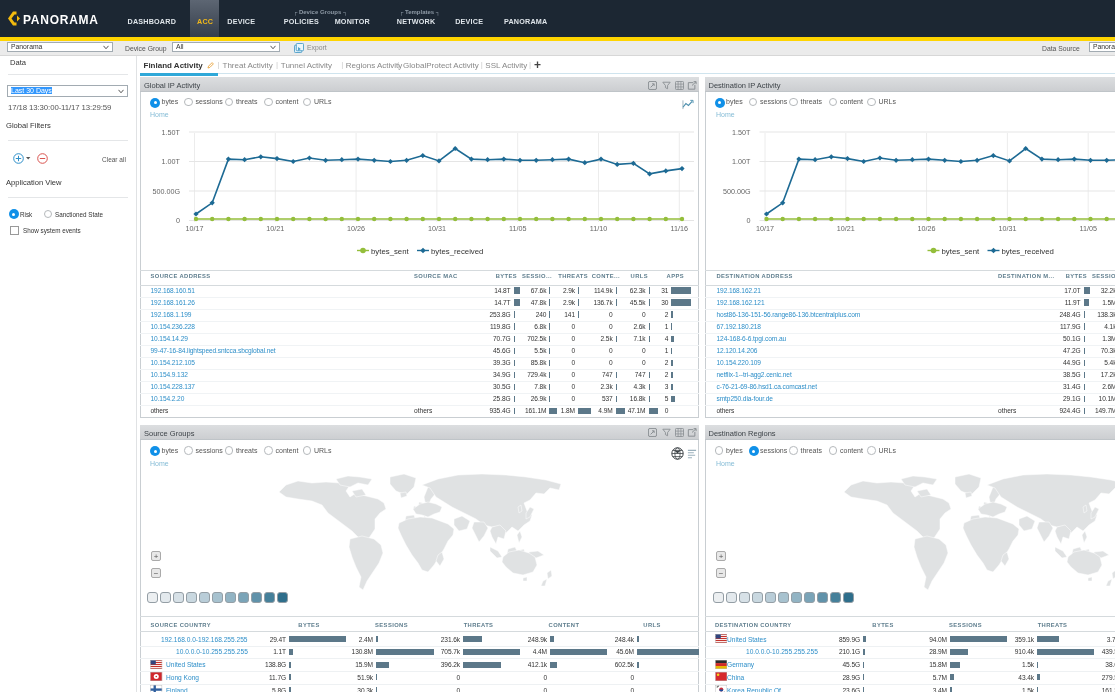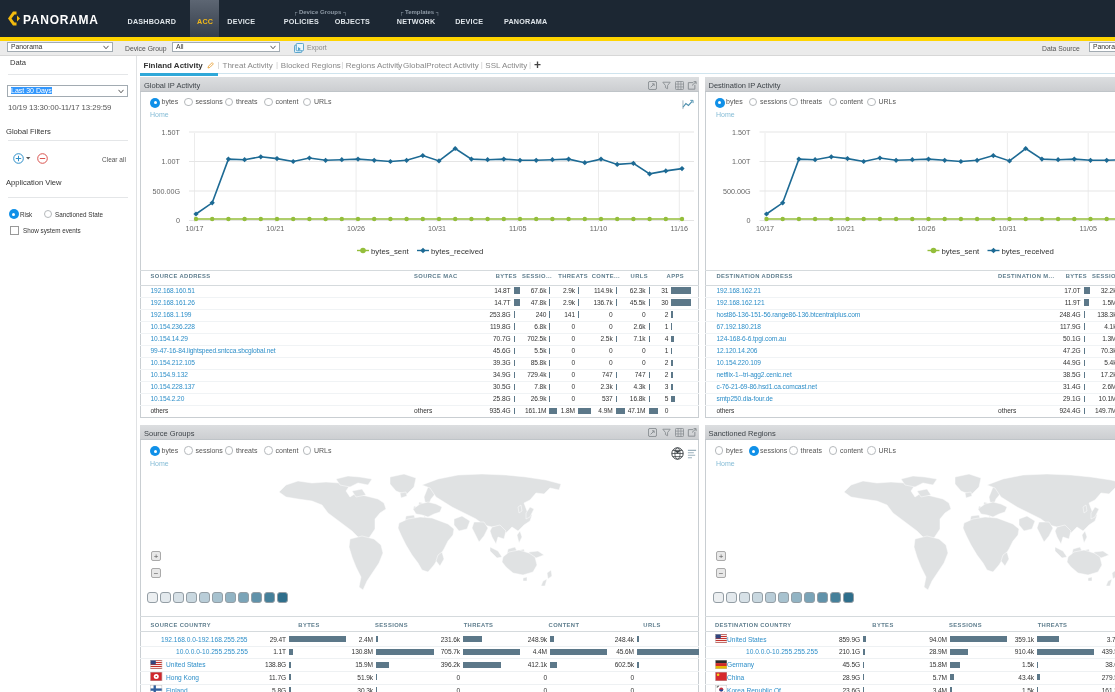--- a/index.html
+++ b/index.html
@@ -4,21 +4,21 @@
 <svg class="abs" style="left:8px;top:11px" width="12" height="15" viewBox="0 0 24 30">
     <path d="M10 1 L17 1 L17 7 L13 7 L7 15 L13 23 L17 23 L17 29 L10 29 L0 15 Z" fill="#f2ba0e"></path>
     <path d="M18 9 L24 15 L18 21 Z" fill="#f2ba0e"></path>
   </svg>
 <span class="abs" style="left:23px;top:13px;font-size:12px;font-weight:bold;letter-spacing:0.75px;color:#fff">PANORAMA</span>
 <div class="abs" style="left:189.7px;top:0;width:29px;height:37px;background:linear-gradient(#5d6673,#353e4b)"></div>
 <span class="abs" style="left:127.5px;top:16.5px;font-size:7.2px;font-weight:bold;letter-spacing:0.2px;color:#dfe5ea">DASHBOARD</span>
 <span class="abs" style="left:197px;top:16.5px;font-size:7.2px;font-weight:bold;letter-spacing:0.2px;color:#f2b818">ACC</span>
 <span class="abs" style="left:227.3px;top:16.5px;font-size:7.2px;font-weight:bold;letter-spacing:0.2px;color:#dfe5ea">DEVICE</span>
 <span class="abs" style="left:283.8px;top:16.5px;font-size:7.2px;font-weight:bold;letter-spacing:0.2px;color:#dfe5ea">POLICIES</span>
-<span class="abs" style="left:334.7px;top:16.5px;font-size:7.2px;font-weight:bold;letter-spacing:0.2px;color:#dfe5ea">OBJECTS</span>
+<span class="abs" style="left:334.7px;top:16.5px;font-size:7.2px;font-weight:bold;letter-spacing:0.2px;color:#dfe5ea">MONITOR</span>
 <span class="abs" style="left:396.8px;top:16.5px;font-size:7.2px;font-weight:bold;letter-spacing:0.2px;color:#dfe5ea">NETWORK</span>
 <span class="abs" style="left:455.2px;top:16.5px;font-size:7.2px;font-weight:bold;letter-spacing:0.2px;color:#dfe5ea">DEVICE</span>
 <span class="abs" style="left:504px;top:16.5px;font-size:7.2px;font-weight:bold;letter-spacing:0.2px;color:#dfe5ea">PANORAMA</span>
 <span class="abs" style="left:293px;top:9px;font-size:6px;font-weight:bold;color:#8d99a5">┌ Device Groups ┐</span>
 <span class="abs" style="left:399px;top:9px;font-size:6px;font-weight:bold;color:#8d99a5">┌ Templates ┐</span>
 <div class="abs" style="left:0;top:37px;width:1115px;height:4px;background:#ffd400"></div>
 <div class="abs" style="left:0;top:41px;width:1115px;height:15px;background:#ebebeb;border-bottom:1px solid #d7d7d7"></div>
 <div class="abs" style="left:7px;top:41.5px;width:106px;height:10px;background:#fff;border:1px solid #a2abb2;font-size:6.8px;color:#333;line-height:8px;padding-left:3px">Panorama<svg style="position:absolute;right:3px;top:2.5px" width="6" height="5" viewBox="0 0 7 6">
       <path d="M0.5 1 L3.5 4.5 L6.5 1" fill="none" stroke="#555" stroke-width="1.2"></path>
     </svg></div>
@@ -33,22 +33,22 @@
   </svg>
 <span class="abs" style="left:307px;top:44px;font-size:6.8px;color:#8a8a8a">Export</span>
 <span class="abs" style="left:1042px;top:44.5px;font-size:6.8px;color:#555">Data Source</span>
 <div class="abs" style="left:1089px;top:41.5px;width:60px;height:10px;background:#fff;border:1px solid #a2abb2;font-size:6.8px;color:#333;line-height:8px;padding-left:3px">Panorama</div>
 <div class="abs" style="left:135.5px;top:56px;width:1px;height:636px;background:#e0e2e4"></div>
 <span class="abs" style="left:10px;top:58px;font-size:7.6px;color:#333">Data</span>
 <div class="abs" style="left:8px;top:74px;width:120px;height:1px;background:#e4e6e8"></div>
 <div class="abs" style="left:7px;top:85px;width:121px;height:11.5px;background:#fff;border:1px solid #a2abb2;font-size:7px;color:#333;line-height:9.5px;padding-left:3px"><span style="background:#3297fd;color:#fff">Last 30 Days</span><svg style="position:absolute;right:3px;top:3.25px" width="6" height="5" viewBox="0 0 7 6">
       <path d="M0.5 1 L3.5 4.5 L6.5 1" fill="none" stroke="#555" stroke-width="1.2"></path>
     </svg></div>
-<span class="abs" style="left:8px;top:102.5px;font-size:7.8px;letter-spacing:-0.1px;color:#555;white-space:nowrap">10/19 13:30:00-11/17 13:29:59</span>
-<span class="abs" style="left:6px;top:127px;font-size:7.6px;color:#333">Global Filters</span>
+<span class="abs" style="left:8px;top:102.5px;font-size:7.8px;letter-spacing:-0.1px;color:#555;white-space:nowrap">17/18 13:30:00-11/17 13:29:59</span>
+<span class="abs" style="left:6px;top:121px;font-size:7.6px;color:#333">Global Filters</span>
 <div class="abs" style="left:8px;top:140px;width:120px;height:1px;background:#e4e6e8"></div>
 <svg class="abs" style="left:13px;top:153px" width="18" height="11" viewBox="0 0 18 11">
     <circle cx="5.5" cy="5.5" r="4.8" fill="none" stroke="#2e8fc9" stroke-width="1"></circle>
     <path d="M5.5 2.8 v5.4 M2.8 5.5 h5.4" stroke="#2e8fc9" stroke-width="1"></path>
     <path d="M13 4 l2.2 2.6 2.2 -2.6 Z" fill="#555"></path>
   </svg>
 <svg class="abs" style="left:37px;top:153px" width="11" height="11" viewBox="0 0 11 11">
     <circle cx="5.5" cy="5.5" r="4.8" fill="none" stroke="#d9534f" stroke-width="1"></circle>
     <path d="M2.8 5.5 h5.4" stroke="#d9534f" stroke-width="1"></path>
   </svg>
@@ -68,21 +68,21 @@
   </svg>
 <div class="abs" style="left:140px;top:73px;width:975px;height:1px;background:#cfe4ee"></div>
 <div class="abs" style="left:140px;top:73.3px;width:77.5px;height:2.7px;background:#2fa8d8"></div>
 <span class="abs" style="left:217.5px;top:60px;font-size:8px;color:#ccc">|</span>
 <span class="abs" style="left:276px;top:60px;font-size:8px;color:#ccc">|</span>
 <span class="abs" style="left:341.3px;top:60px;font-size:8px;color:#ccc">|</span>
 <span class="abs" style="left:397.2px;top:60px;font-size:8px;color:#ccc">|</span>
 <span class="abs" style="left:480.8px;top:60px;font-size:8px;color:#ccc">|</span>
 <span class="abs" style="left:529px;top:60px;font-size:8px;color:#ccc">|</span>
 <span class="abs" style="left:222.5px;top:60.5px;font-size:8px;color:#888">Threat Activity</span>
-<span class="abs" style="left:280.8px;top:60.5px;font-size:8px;color:#888">Blocked Regions</span>
+<span class="abs" style="left:280.8px;top:60.5px;font-size:8px;color:#888">Tunnel Activity</span>
 <span class="abs" style="left:345.8px;top:60.5px;font-size:8px;color:#888">Regions Activity</span>
 <span class="abs" style="left:403.1px;top:60.5px;font-size:8px;color:#888">GlobalProtect Activity</span>
 <span class="abs" style="left:485.3px;top:60.5px;font-size:8px;color:#888">SSL Activity</span>
 <span class="abs" style="left:534px;top:58px;font-size:12px;font-weight:bold;color:#444">+</span>
 <div class="abs" style="left:140px;top:77.3px;width:559px;height:340.5px;border:1px solid #c9ced2;background:#fff"></div>
 <div class="abs" style="left:140px;top:77.3px;width:559px;height:15px;background:linear-gradient(#dcdee0,#ccced1);border-bottom:1px solid #bfc4c8"></div>
 <span class="abs" style="left:144px;top:81.3px;font-size:7.5px;color:#3e4449">Global IP Activity</span>
 <svg style="position:absolute;left:648px;top:80.5px" width="9" height="9" viewBox="0 0 11 11">
     <rect x="0.5" y="0.5" width="10" height="10" rx="2" fill="none" stroke="#8a8f93" stroke-width="1.2"></rect>
     <path d="M3.2 7.8 L7.5 3.5 M7.5 3.5 h-2.6 M7.5 3.5 v2.6" stroke="#8a8f93" stroke-width="1.2" fill="none"></path>
@@ -695,21 +695,21 @@
 <span class="abs" style="left:166px;top:686.5px;font-size:6.6px;color:#2e8fc9;white-space:nowrap">Finland</span>
 <span class="abs" style="left:231.0px;top:686.5px;width:55px;text-align:right;font-size:6.6px;letter-spacing:-0.1px;color:#333">5.8G</span>
 <span class="abs" style="left:289.0px;top:687.1px;width:1.5px;height:6px;background:#5c7889"></span>
 <span class="abs" style="left:318.0px;top:686.5px;width:55px;text-align:right;font-size:6.6px;letter-spacing:-0.1px;color:#333">30.3k</span>
 <span class="abs" style="left:376.0px;top:687.1px;width:1px;height:6px;background:#5c7889"></span>
 <span class="abs" style="left:405.0px;top:686.5px;width:55px;text-align:right;font-size:6.6px;letter-spacing:-0.1px;color:#333">0</span>
 <span class="abs" style="left:492.0px;top:686.5px;width:55px;text-align:right;font-size:6.6px;letter-spacing:-0.1px;color:#333">0</span>
 <span class="abs" style="left:579.0px;top:686.5px;width:55px;text-align:right;font-size:6.6px;letter-spacing:-0.1px;color:#333">0</span>
 <div class="abs" style="left:704.5px;top:425px;width:560px;height:340px;border:1px solid #c9ced2;background:#fff"></div>
 <div class="abs" style="left:704.5px;top:425px;width:560px;height:15px;background:linear-gradient(#dcdee0,#ccced1);border-bottom:1px solid #bfc4c8"></div>
-<span class="abs" style="left:708.5px;top:429px;font-size:7.5px;color:#3e4449">Sanctioned Regions</span>
+<span class="abs" style="left:708.5px;top:429px;font-size:7.5px;color:#3e4449">Destination Regions</span>
 <span style="position:absolute;left:714.5px;top:446px;width:8.5px;height:8.5px;border-radius:50%;border:1px solid #b5b9bc;background:#fff"></span>
 <span style="position:absolute;left:726.0px;top:446.5px;font-size:7px;color:#555">bytes</span>
 <span style="position:absolute;left:748.5px;top:446px;width:10px;height:10px;border-radius:50%;background:#1090e8"></span>
 <span style="position:absolute;left:752.0px;top:449.5px;width:3px;height:3px;border-radius:50%;background:#fff"></span>
 <span style="position:absolute;left:760.0px;top:446.5px;font-size:7px;color:#555">sessions</span>
 <span style="position:absolute;left:789.0px;top:446px;width:8.5px;height:8.5px;border-radius:50%;border:1px solid #b5b9bc;background:#fff"></span>
 <span style="position:absolute;left:800.5px;top:446.5px;font-size:7px;color:#555">threats</span>
 <span style="position:absolute;left:828.5px;top:446px;width:8.5px;height:8.5px;border-radius:50%;border:1px solid #b5b9bc;background:#fff"></span>
 <span style="position:absolute;left:840.0px;top:446.5px;font-size:7px;color:#555">content</span>
 <span style="position:absolute;left:867.1px;top:446px;width:8.5px;height:8.5px;border-radius:50%;border:1px solid #b5b9bc;background:#fff"></span>

